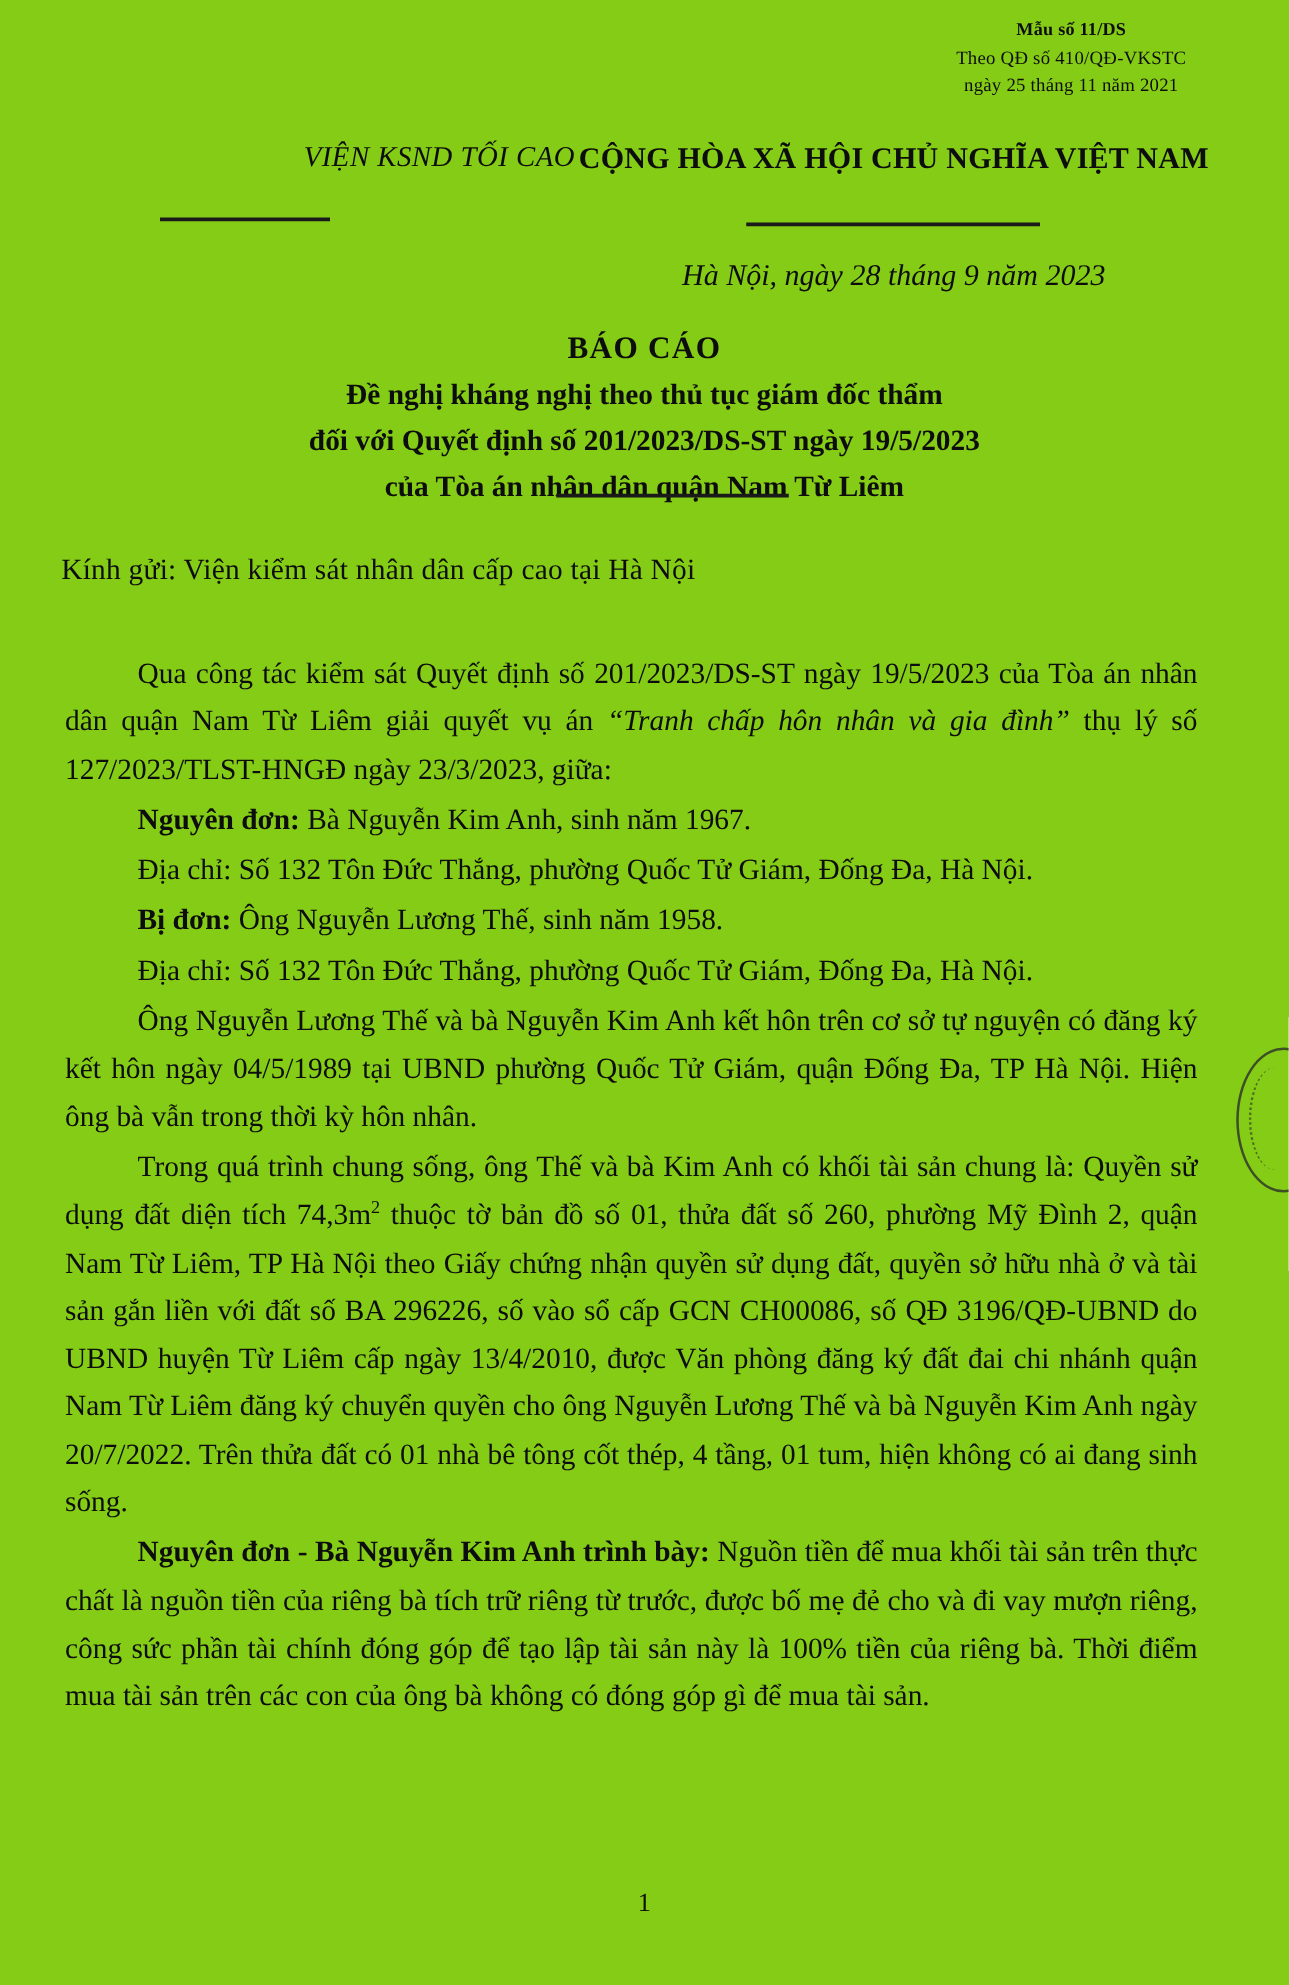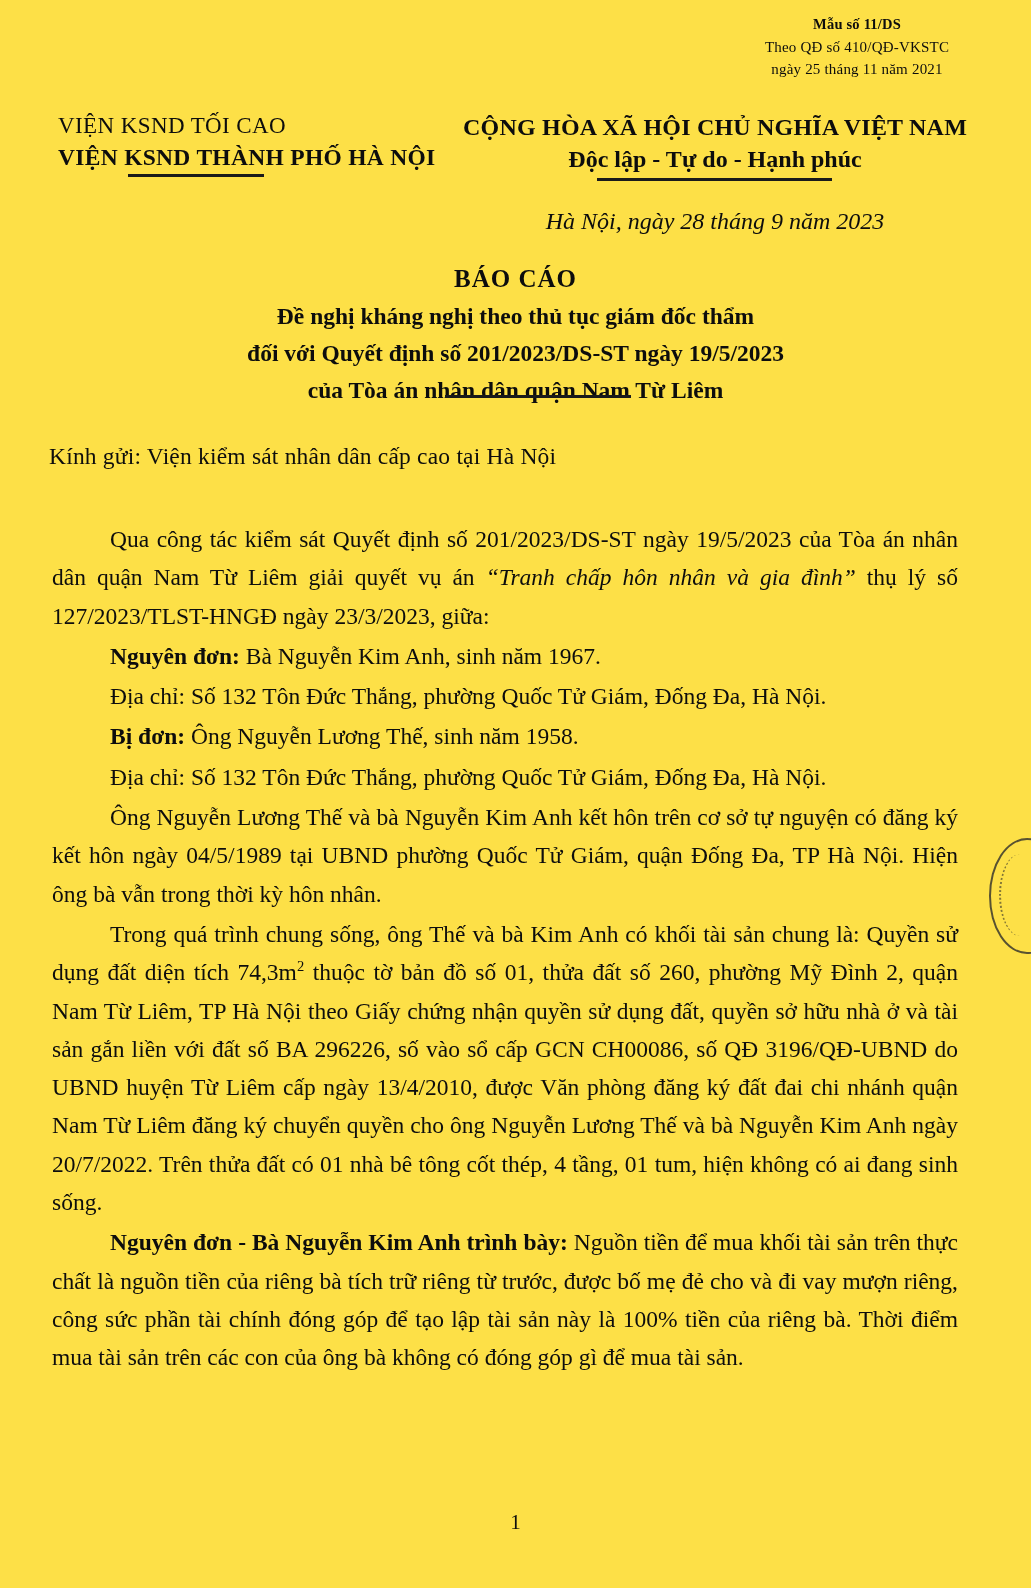--- a/index.html
+++ b/index.html
@@ -4,21 +4,21 @@
 <style>
   html, body {
     margin: 0;
     padding: 0;
     background: #ffffff;
   }
   .page {
     position: relative;
     width: 1031px;
     height: 1588px;
-    background: #fde047;
+    background: #84cc16;
     font-family: "Liberation Serif", "DejaVu Serif", serif;
     color: #0d0d0d;
     overflow: hidden;
   }
 
   
   .form-code {
     position: absolute;
     top: 14px;
     right: 24px;
@@ -36,24 +36,25 @@
   
   .letterhead {
     position: absolute;
     top: 112px;
     left: 0;
     width: 1031px;
     height: 120px;
   }
   .lh-left {
     position: absolute;
-    left: 58px;
+    left: 40px;
     top: 0;
     width: 420px;
-    text-align: left;
+    text-align: right;
+    font-style: italic;
   }
   .lh-left .org1 {
     font-size: 23px;
     letter-spacing: 0.4px;
     line-height: 1.25;
   }
   .lh-left .org2 {
     font-size: 23.5px;
     font-weight: bold;
     letter-spacing: 0.3px;
@@ -225,28 +226,26 @@
   <div class="form-code">
     <div class="fc-1">Mẫu số 11/DS</div>
     <div class="fc-2">Theo QĐ số 410/QĐ-VKSTC</div>
     <div class="fc-3">ngày 25 tháng  11 năm 2021</div>
   </div>
 
   <div class="letterhead">
 
     <div class="lh-left">
       <div class="org1">VIỆN KSND TỐI CAO</div>
-      <div class="org2">VIỆN KSND THÀNH PHỐ HÀ NỘI</div>
     </div>
     <div class="rule-left"></div>
 
 
     <div class="lh-right">
       <div class="nation">CỘNG HÒA XÃ HỘI CHỦ NGHĨA VIỆT NAM</div>
-      <div class="motto">Độc lập - Tự do - Hạnh phúc</div>
     </div>
     <div class="rule-right"></div>
     <div class="dateline">Hà Nội, ngày 28 tháng 9 năm 2023</div>
   </div>
 
   <div class="title-block">
     <div class="title-main">BÁO CÁO</div>
     <div class="title-sub">Đề nghị kháng nghị theo thủ tục giám đốc thẩm</div>
     <div class="title-sub">đối với Quyết định số 201/2023/DS-ST ngày 19/5/2023</div>
     <div class="title-sub">của Tòa án nhân dân quận Nam Từ Liêm</div>

